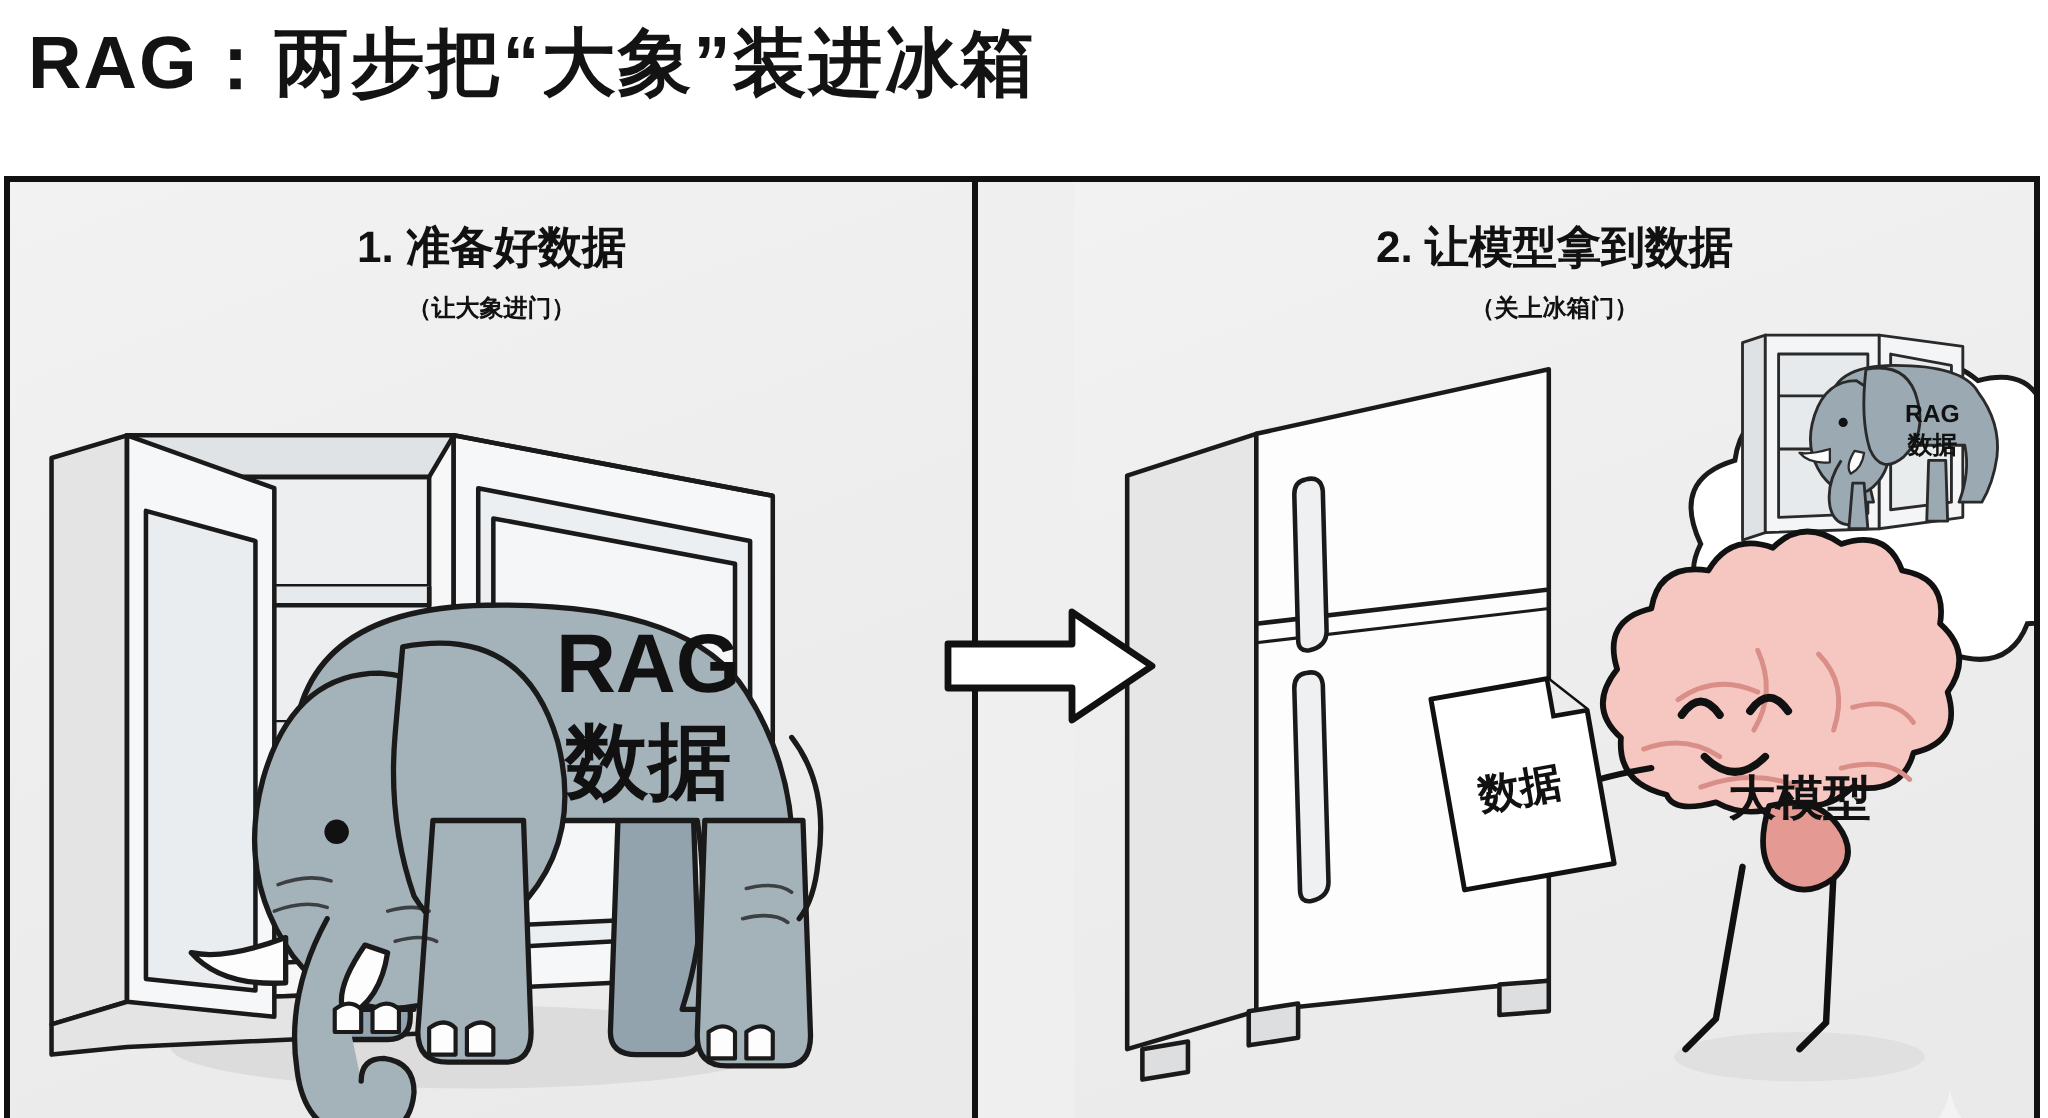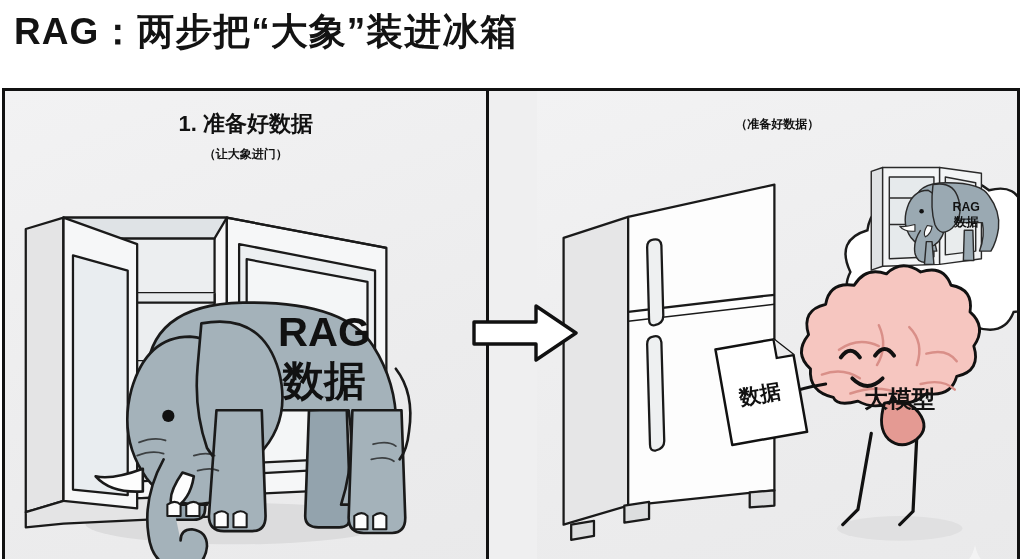--- a/index.html
+++ b/index.html
@@ -170,21 +170,22 @@
         </g>
 
         <text class="txt" x="338" y="232" font-size="44" text-anchor="middle">RAG</text>
         <text class="txt" x="338" y="284" font-size="44" text-anchor="middle">数据</text>
       </svg>
     </div>
 
     <div class="panel panel-right">
 
       <div class="panel-head">
-        <span class="sub">（准备好数据）</span>
+        <span>2. 让模型拿到数据</span>
+        <span class="sub">（关上冰箱门）</span>
       </div>
 
       <svg class="stage" viewBox="0 0 505 466">
 
         <g stroke="#1a1a1a" stroke-width="2.4" stroke-linejoin="round">
 
           <path d="M28 118 L96 96 L96 400 L28 420 Z" fill="#e6e6e7"></path>
 
           <path d="M96 96 L250 62 L250 384 L96 400 Z" fill="#fdfdfd"></path>
 

